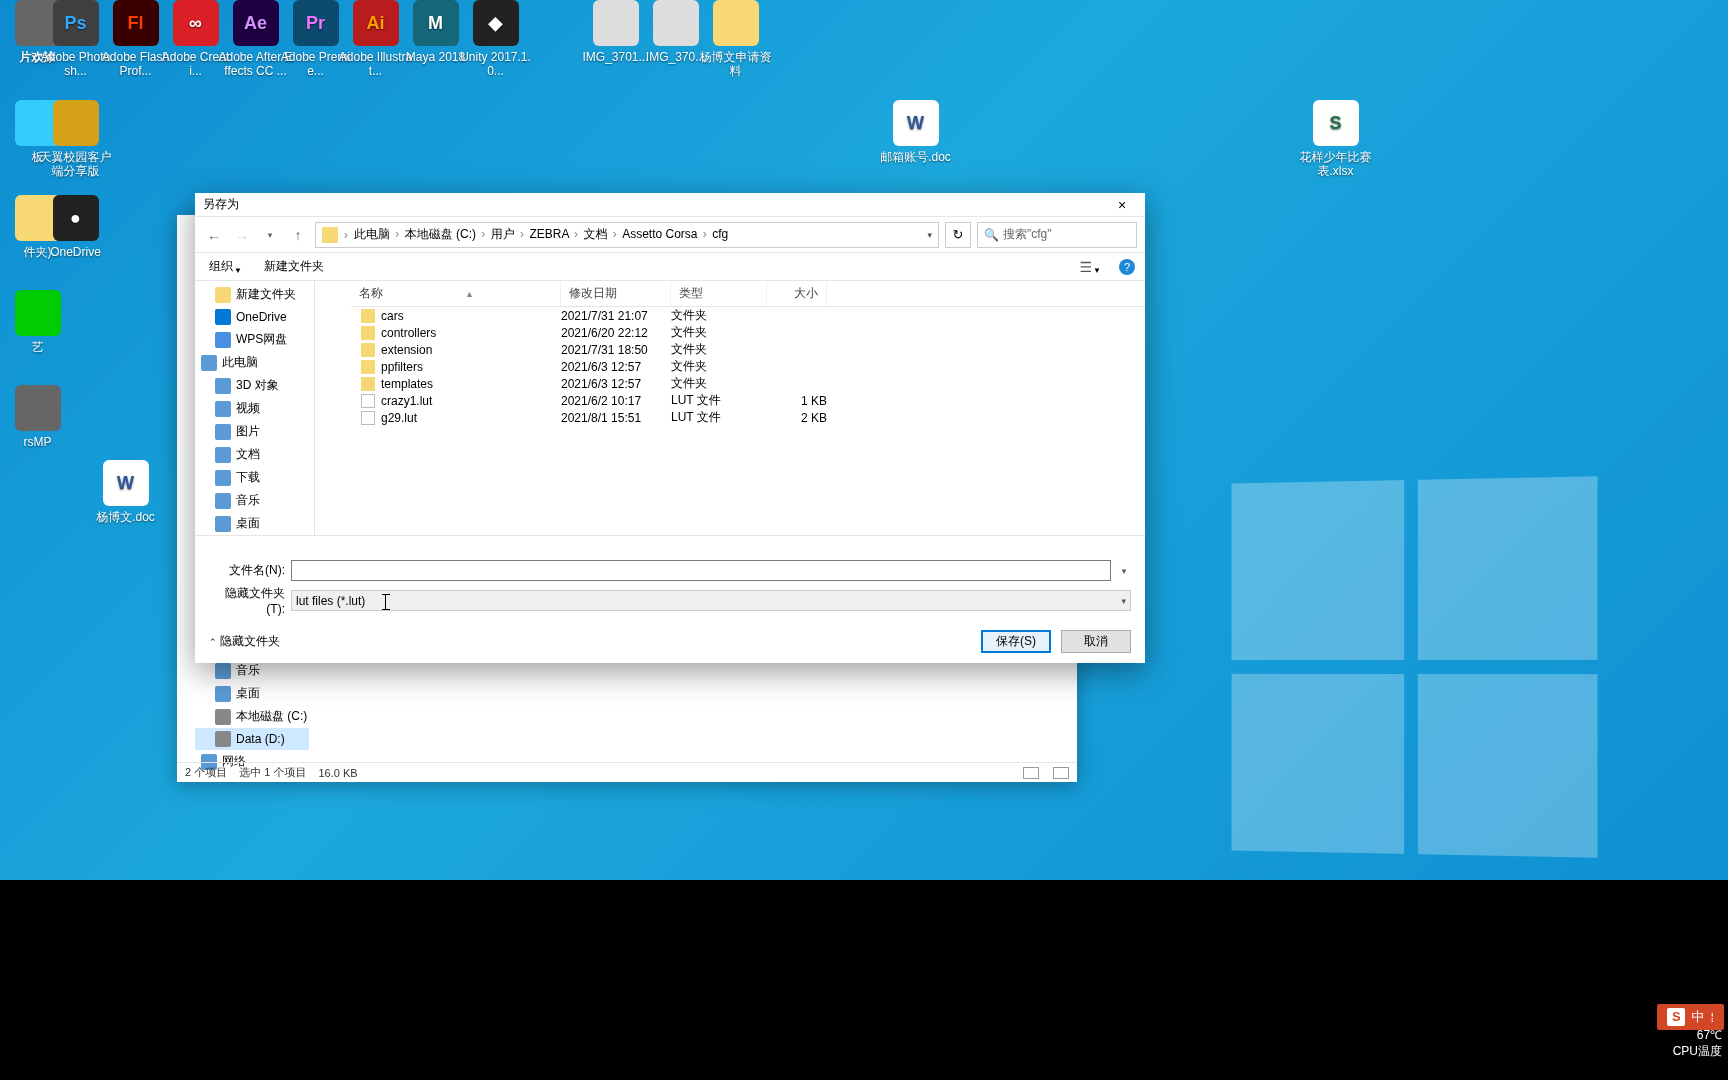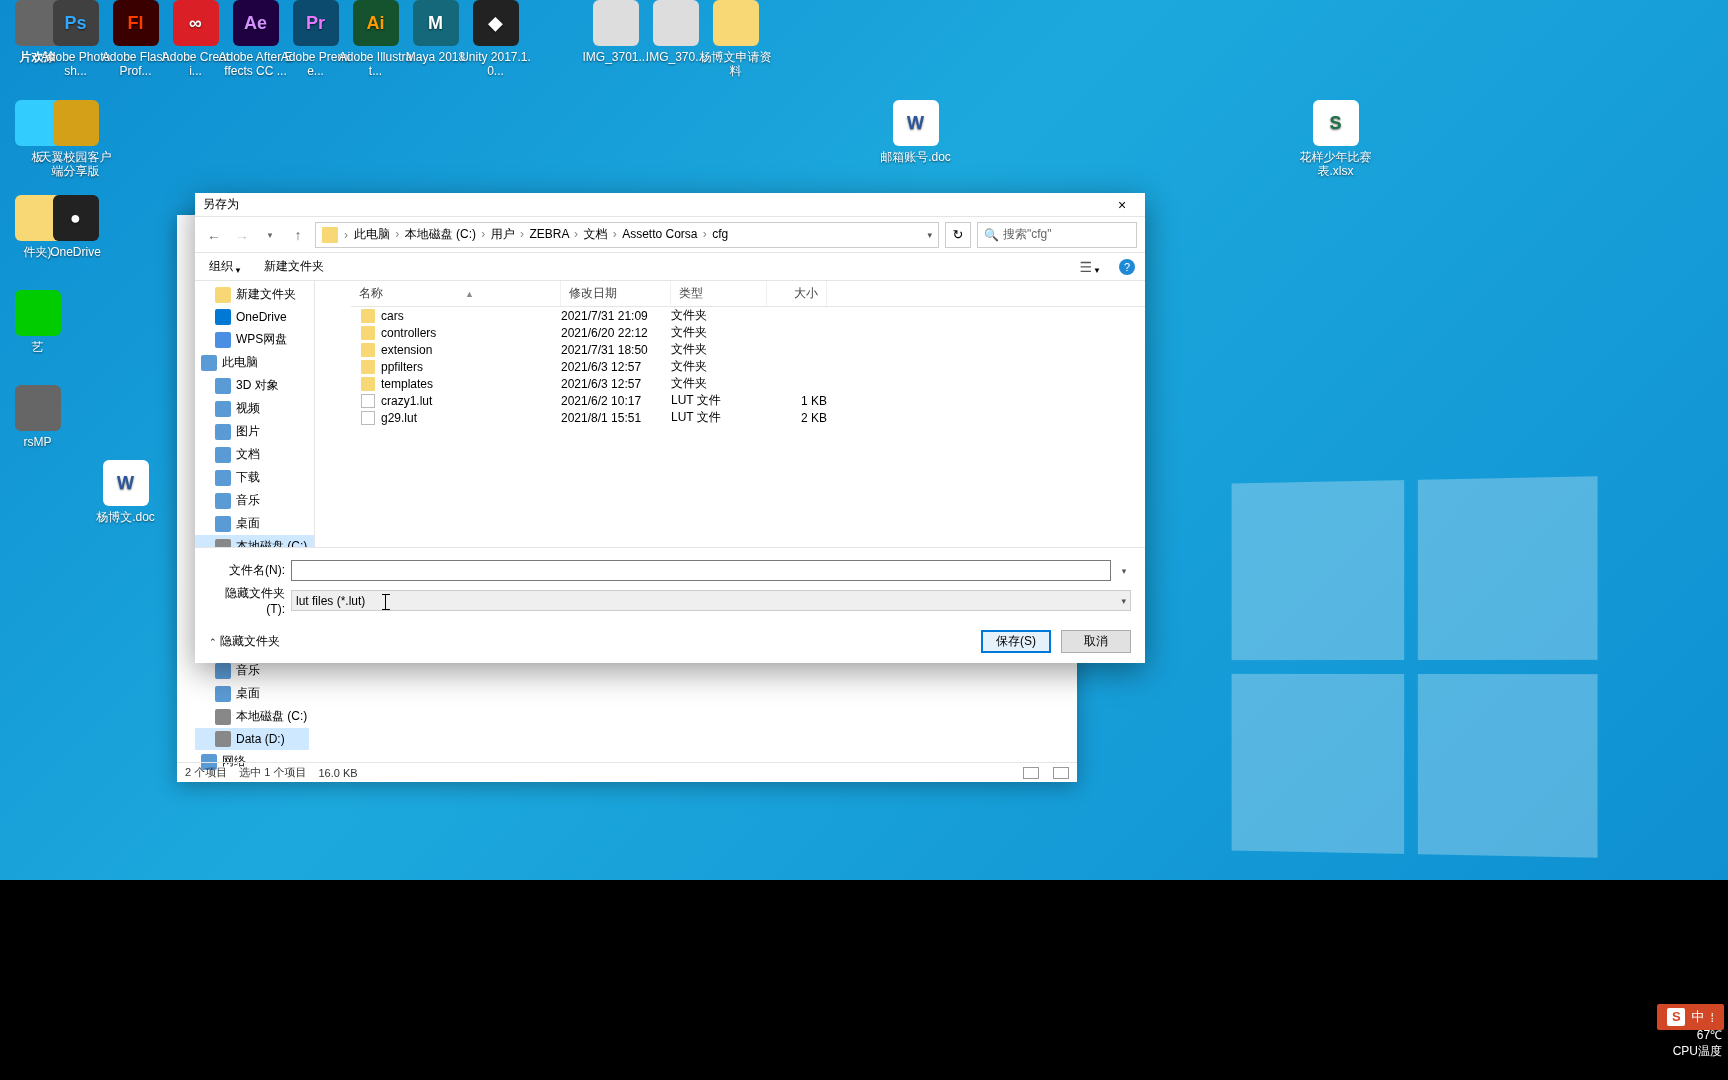--- a/index.html
+++ b/index.html
@@ -48,21 +48,21 @@
 .c-name { width: 210px; display: flex; align-items: center; gap: 4px; }
 .c-date { width: 110px; }
 .c-type { width: 96px; }
 .c-size { width: 60px; text-align: right; }
 .fl-row { display: flex; align-items: center; height: 17px; padding: 0; }
 .fl-row .c-name { display: flex; align-items: center; gap: 6px; padding-left: 10px; }
 .file-ic { width: 14px; height: 14px; flex: none; }
 .ic-folder { background: #f8d775; border-radius: 1px; }
 .ic-file { background: #fff; border: 1px solid #bbb; position: relative; }
 
-.bottom { border-top: 1px solid #e5e5e5; padding: 12px 14px 4px; font-size: 12px; }
+.bottom { border-top: 1px solid #e5e5e5; padding: 24px 14px 4px; font-size: 12px; }
 .field-row { display: flex; align-items: center; margin-bottom: 4px; gap: 6px; }
 .field-row label { width: 76px; text-align: right; }
 .field-row .input { flex: 1; height: 21px; border: 1px solid #7a7a7a; padding: 0 4px; background: #fff; }
 .field-row .select { flex: 1; height: 21px; border: 1px solid #ccc; padding: 0 4px; background: #efefef; display: flex; align-items: center; }
 
 .footer { display: flex; align-items: center; padding: 6px 14px 10px; gap: 10px; font-size: 12px; }
 .footer .hide { cursor: pointer; }
 .footer .spacer { flex: 1; }
 .dlg-btn { min-width: 70px; height: 23px; border: 1px solid #adadad; background: #e1e1e1; cursor: pointer; font-size: 12px; padding: 0 12px; }
 .dlg-btn.primary { border: 2px solid #0078d7; background: #e5f1fb; }
@@ -117,21 +117,21 @@
     </div>
     <div class="dicon" style="left: 218px; top: 0px;">
       <div class="ic" style="background:#1f0040;color:#d291ff">Ae</div>
       <div class="lbl">Adobe After Effects CC ...</div>
     </div>
     <div class="dicon" style="left: 278px; top: 0px;">
       <div class="ic" style="background:#0c4a6e;color:#ea77ff">Pr</div>
       <div class="lbl">Adobe Premie...</div>
     </div>
     <div class="dicon" style="left: 338px; top: 0px;">
-      <div class="ic" style="background:#14532d;color:#ff9a00">Ai</div>
+      <div class="ic" style="background:#b91c1c;color:#ff9a00">Ai</div>
       <div class="lbl">Adobe Illustrat...</div>
     </div>
     <div class="dicon" style="left: 398px; top: 0px;">
       <div class="ic" style="background:#14687a;color:#fff">M</div>
       <div class="lbl">Maya 2018</div>
     </div>
     <div class="dicon" style="left: 458px; top: 0px;">
       <div class="ic" style="background:#222;color:#fff">◆</div>
       <div class="lbl">Unity 2017.1.0...</div>
     </div>
@@ -317,21 +317,21 @@
         <div class="fl-col c-date">修改日期</div>
         <div class="fl-col c-type">类型</div>
         <div class="fl-col c-size">大小</div>
       </div>
       <div id="file-rows">
           <div class="fl-row">
     <div class="c-name">
               <span class="file-ic ic-folder"></span>
               <span>cars</span>
             </div>
-    <div class="c-date">2021/7/31 21:09</div>
+    <div class="c-date">2021/7/31 21:07</div>
     <div class="c-type">文件夹</div>
     <div class="c-size"></div>
           </div>
           <div class="fl-row">
     <div class="c-name">
               <span class="file-ic ic-folder"></span>
               <span>controllers</span>
             </div>
     <div class="c-date">2021/6/20 22:12</div>
     <div class="c-type">文件夹</div>

